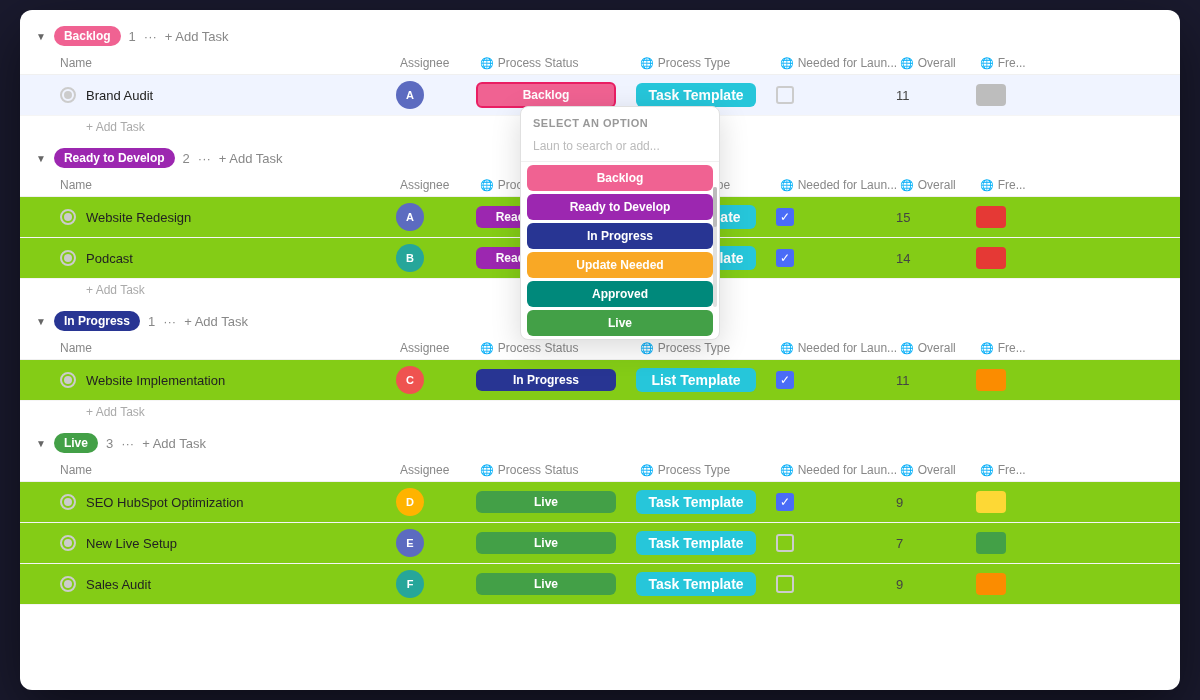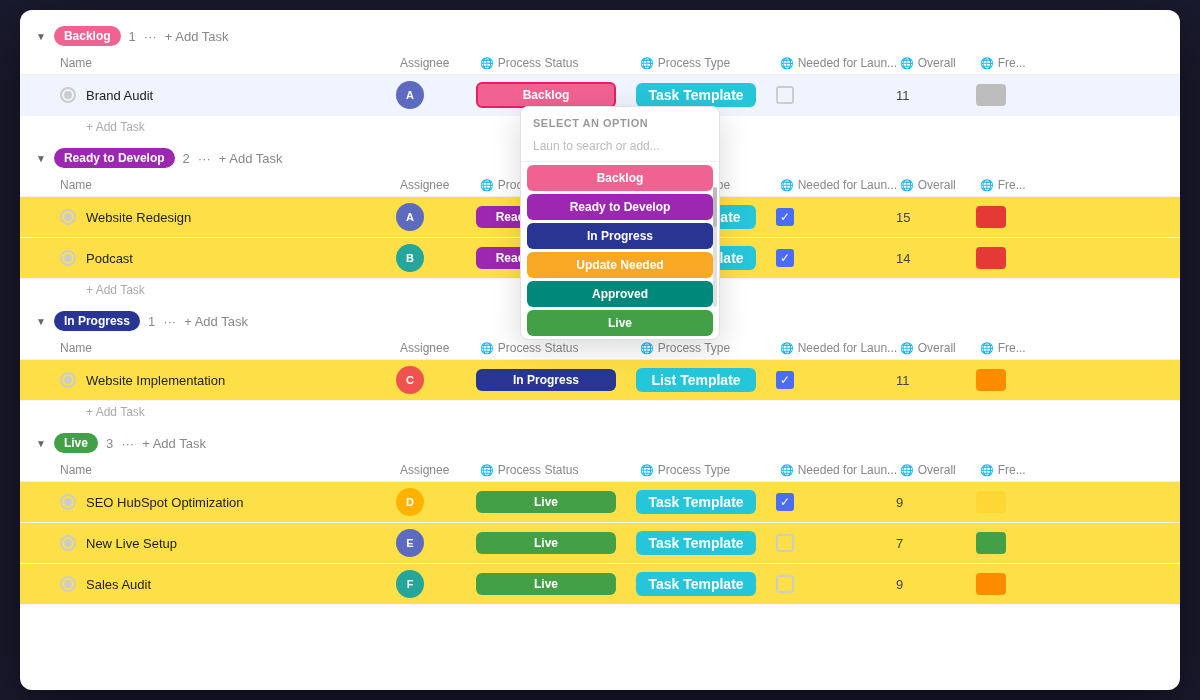--- a/index.html
+++ b/index.html
@@ -81,21 +81,21 @@
     .col-type { flex: 0 0 140px; display: flex; align-items: center; gap: 4px; }
     .col-launch { flex: 0 0 120px; display: flex; align-items: center; gap: 4px; }
     .col-overall { flex: 0 0 80px; display: flex; align-items: center; gap: 4px; }
     .col-freq { flex: 0 0 60px; display: flex; align-items: center; gap: 4px; }
     .globe-icon { font-size: 11px; }
     .task-row {
       display: flex;
       align-items: center;
       padding: 6px 16px 6px 40px;
       border-bottom: 1px solid #f5f5f5;
-      background: #fde047;
+      background: #84cc16;
       font-size: 13px;
       position: relative;
     }
     .task-row.highlighted { background: #f0f4ff; }
     .task-check {
       width: 16px;
       height: 16px;
       border: 2px solid #ccc;
       border-radius: 50%;
       margin-right: 10px;

